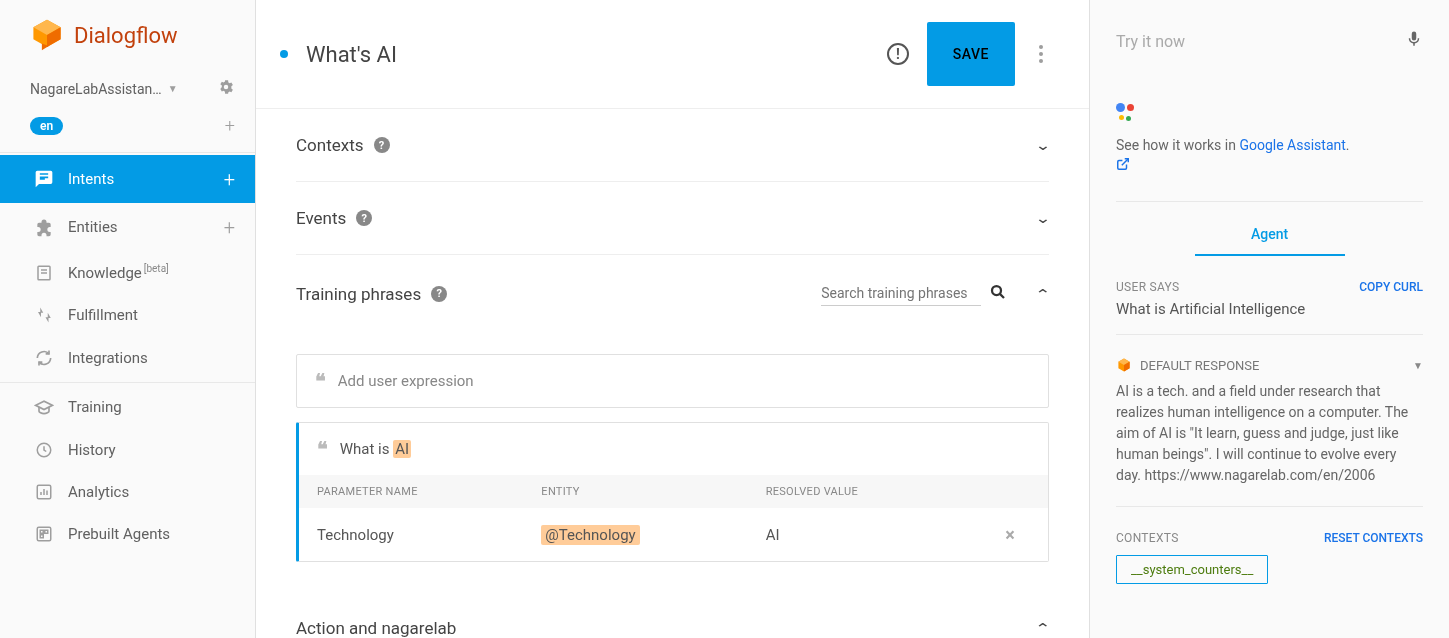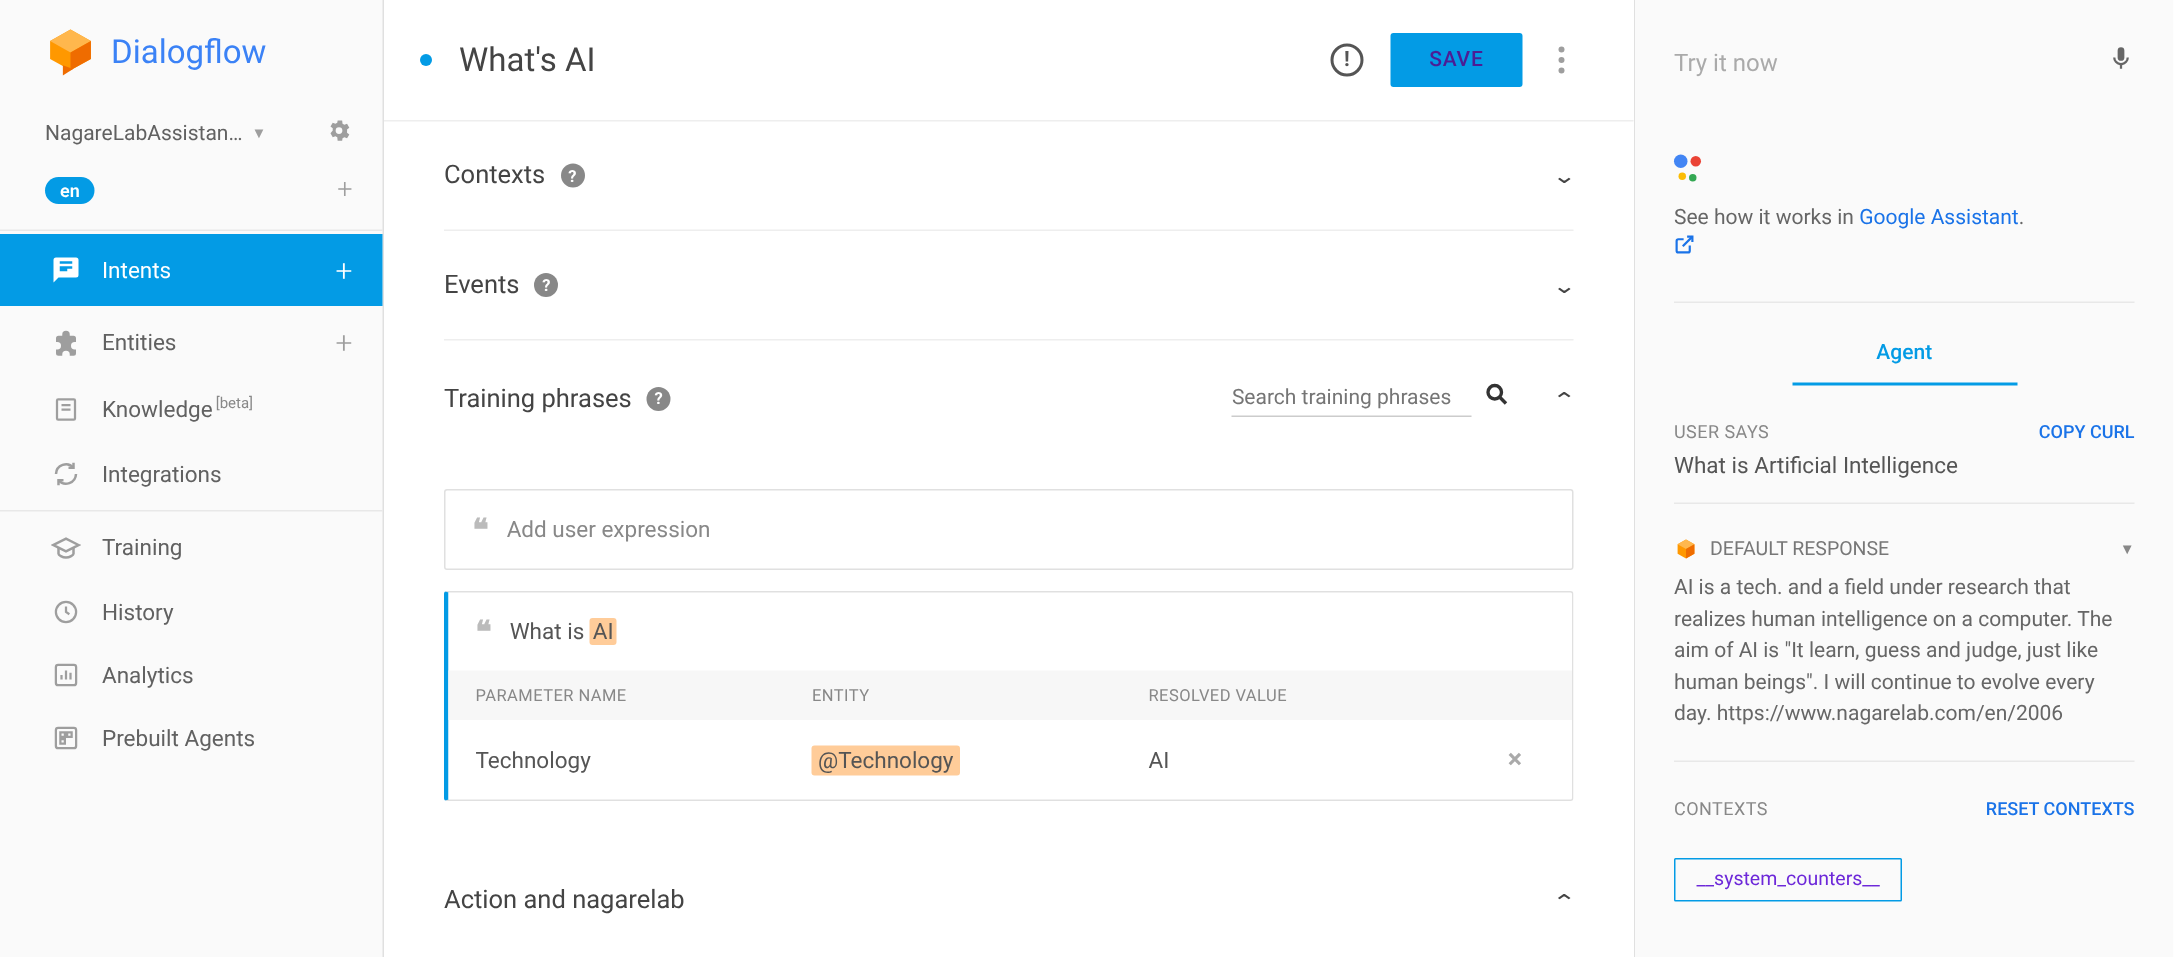--- a/index.html
+++ b/index.html
@@ -1,21 +1,21 @@
 <!DOCTYPE html>
 <html><head>
 <meta charset="utf-8">
 <style>
   * { box-sizing: border-box; margin: 0; padding: 0; font-family: -apple-system, BlinkMacSystemFont, "Segoe UI", Roboto, Arial, sans-serif; }
   body { background: #fff; color: #333; display: flex; height: 638px; width: 1449px; overflow: hidden; }
   
   .sidebar { width: 256px; border-right: 1px solid #e0e0e0; background: #fafafa; display: flex; flex-direction: column; }
   .logo-row { display: flex; align-items: center; padding: 18px 20px 20px 30px; gap: 10px; }
   .logo-cube { width: 34px; height: 34px; }
-  .logo-text { font-size: 22px; color: #3b82f6; font-weight: 400; }
+  .logo-text { font-size: 22px; color: #c2410c; font-weight: 400; }
   .agent-row { display: flex; align-items: center; padding: 6px 20px 6px 30px; gap: 6px; color: #616161; font-size: 14px; }
   .agent-row .spacer { flex: 1; }
   .gear { color: #9e9e9e; }
   .lang-row { display: flex; align-items: center; padding: 10px 20px 14px 30px; gap: 8px; }
   .lang-pill { background: #039be5; color: #fff; font-size: 12px; padding: 2px 10px; border-radius: 10px; font-weight: 600; }
   .lang-row .spacer { flex: 1; }
   .plus { color: #9e9e9e; font-size: 18px; font-weight: 300; }
   .nav-divider { height: 1px; background: #e8e8e8; margin: 2px 0; }
   .nav-item { display: flex; align-items: center; padding: 12px 20px 12px 34px; gap: 14px; color: #616161; font-size: 15px; cursor: pointer; }
   .nav-item.active { background: #039be5; color: #fff; }
@@ -24,21 +24,21 @@
   .nav-item.active .nav-icon { color: #fff; }
   .beta { font-size: 10px; vertical-align: super; color: #888; margin-left: 2px; }
   .plus-nav { color: #9e9e9e; font-weight: 300; font-size: 20px; }
   .nav-item.active .plus-nav { color: #fff; }
   
   .main { flex: 1; display: flex; flex-direction: column; background: #fff; overflow-y: auto; }
   .main-header { display: flex; align-items: center; padding: 22px 40px 22px 24px; border-bottom: 1px solid #eee; gap: 18px; }
   .dot { width: 8px; height: 8px; background: #039be5; border-radius: 50%; }
   .intent-title { font-size: 22px; color: #444; flex: 1; font-weight: 400; }
   .alert-icon { width: 22px; height: 22px; border: 2px solid #555; border-radius: 50%; display: flex; align-items: center; justify-content: center; font-size: 14px; color: #555; font-weight: bold; }
-  .save-btn { background: #039be5; color: #4c1d95; border: none; padding: 10px 26px; font-size: 14px; font-weight: 500; border-radius: 2px; cursor: pointer; letter-spacing: 0.5px; }
+  .save-btn { background: #039be5; color: #000000; border: none; padding: 24px 26px; font-size: 14px; font-weight: 500; border-radius: 2px; cursor: pointer; letter-spacing: 0.5px; }
   .kebab { display: flex; flex-direction: column; gap: 3px; padding: 0 6px; cursor: pointer; }
   .kebab span { width: 4px; height: 4px; background: #9e9e9e; border-radius: 50%; }
   .main-body { padding: 0 40px 40px 40px; }
   .section-header { display: flex; align-items: center; padding: 26px 0; border-bottom: 1px solid #eee; gap: 10px; }
   .section-title { font-size: 17px; color: #444; font-weight: 400; }
   .help-icon { width: 16px; height: 16px; background: #888; color: #fff; border-radius: 50%; display: flex; align-items: center; justify-content: center; font-size: 11px; font-weight: bold; }
   .section-header .spacer { flex: 1; }
   .chevron { font-size: 14px; color: #444; transform: scaleX(1.4); cursor: pointer; user-select: none; }
   .search-tp { display: flex; align-items: center; gap: 8px; margin-right: 20px; }
   .search-tp input { border: none; border-bottom: 1px solid #ccc; font-size: 14px; color: #999; background: transparent; padding: 4px 0; width: 160px; outline: none; }
@@ -74,21 +74,21 @@
   .agent-tab { text-align: center; padding-top: 22px; }
   .agent-tab-label { color: #039be5; font-size: 14px; font-weight: 500; display: inline-block; padding-bottom: 12px; border-bottom: 2px solid #039be5; width: 150px; }
   .sec-label-row { display: flex; justify-content: space-between; align-items: center; margin-top: 24px; font-size: 12px; }
   .sec-label { color: #888; letter-spacing: 0.3px; }
   .sec-action { color: #1a73e8; font-weight: 500; cursor: pointer; }
   .user-says-val { color: #555; font-size: 15px; margin-top: 6px; padding-bottom: 16px; border-bottom: 1px solid #e8e8e8; }
   .def-resp-row { display: flex; align-items: center; gap: 8px; margin-top: 22px; color: #777; font-size: 13px; }
   .orange-cube { width: 16px; height: 16px; }
   .dropdown-arrow { color: #888; font-size: 10px; margin-left: auto; }
   .resp-text { color: #666; font-size: 14px; line-height: 1.5; margin-top: 8px; padding-bottom: 20px; border-bottom: 1px solid #e8e8e8; }
-  .ctx-chip { display: inline-block; border: 1px solid #039be5; color: #6d28d9; font-size: 13px; padding: 6px 14px; margin-top: 26px; border-radius: 1px; }
+  .ctx-chip { display: inline-block; border: 1px solid #039be5; color: #4d7c0f; font-size: 13px; padding: 6px 14px; margin-top: 10px; border-radius: 1px; }
 </style>
 </head>
 <body>
 
 <div class="sidebar">
   <div class="logo-row">
     <svg class="logo-cube" viewBox="0 0 40 40">
       <polygon points="20,2 36,11 36,25 20,34 4,25 4,11" fill="#ff9800"></polygon>
       <polygon points="20,2 36,11 20,20 4,11" fill="#ffb74d"></polygon>
       <polygon points="20,20 36,11 36,25 20,34" fill="#ef6c00"></polygon>
@@ -134,20 +134,28 @@
   </div>
   <div class="nav-item">
     <span class="nav-icon">
         <svg width="18" height="18" viewBox="0 0 24 24" fill="none" stroke="currentColor" stroke-width="2">
           <rect x="4" y="3" width="16" height="18" rx="1"></rect>
           <line x1="8" y1="8" x2="16" y2="8"></line>
           <line x1="8" y1="12" x2="16" y2="12"></line>
         </svg>
       </span>
     <span><span>Knowledge</span><sup class="beta">[beta]</sup></span>
+  </div>
+  <div class="nav-item">
+    <span class="nav-icon">
+        <svg width="18" height="18" viewBox="0 0 24 24" fill="currentColor">
+          <path d="M7 2l4 7H8v6l-4-7h3z M17 9l4 7h-3v6l-4-7h3z"></path>
+        </svg>
+      </span>
+    <span>Fulfillment</span>
   </div>
   <div class="nav-item">
     <span class="nav-icon">
         <svg width="20" height="20" viewBox="0 0 24 24" fill="none" stroke="currentColor" stroke-width="2">
           <path d="M4 12a8 8 0 0114-5M20 12a8 8 0 01-14 5"></path>
           <polyline points="18 3 18 7 14 7"></polyline>
           <polyline points="6 21 6 17 10 17"></polyline>
         </svg>
       </span>
     <span>Integrations</span>

